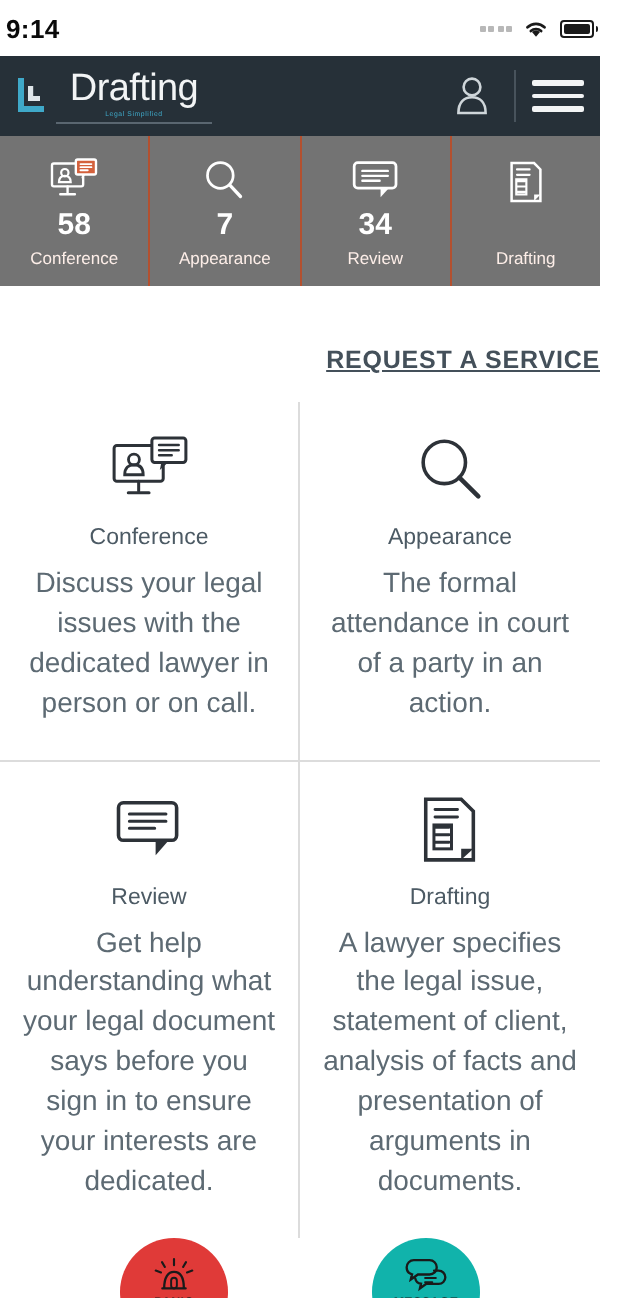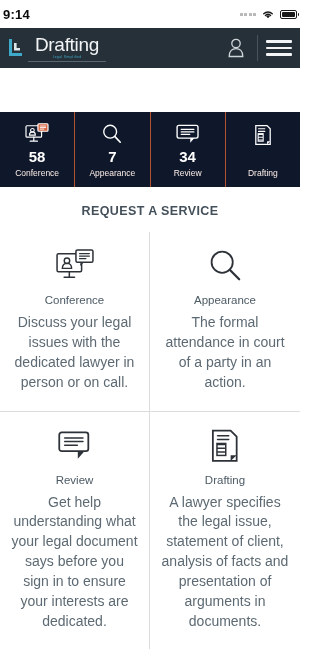--- a/index.html
+++ b/index.html
@@ -37,37 +37,37 @@
   .logo-text { font-size:19px; color:#f2f4f5; letter-spacing:-0.3px; line-height:1; font-weight:400; }
   .logo-tag { font-size:3.4px; color:#3fa9c9; letter-spacing:0.3px; margin-top:1.5px; white-space:nowrap; }
   .logo-rule { width:78px; height:1px; background:#5a6670; margin-top:1.5px; }
   .header-actions { display:flex; align-items:center; height:100%; }
   .hdr-btn { width:42px; height:100%; display:flex; align-items:center; justify-content:center; }
   .hdr-divider { width:1px; height:26px; background:#48535c; }
   .burger { display:flex; flex-direction:column; gap:4px; }
   .burger i { display:block; width:26px; height:2.5px; background:#f2f4f5; border-radius:1px; }
 
   
-  .stats { flex:0 0 75px; display:flex; background:#0f172a;margin-top:44px; }
+  .stats { flex:0 0 75px; display:flex; background:#737373; }
   .stat {
     flex:1 1 0; display:flex; flex-direction:column;
     align-items:center; justify-content:center;
     border-right:1px solid #b3502f; padding-top:2px;
   }
   .stat:last-child { border-right:none; }
   .stat-icon { height:22px; display:flex; align-items:center; justify-content:center; margin-bottom:3px; }
   .stat-num { font-size:15px; font-weight:bold; color:#ffffff; line-height:1.15; }
   .stat-label { font-size:8.5px; color:#fdeee8; margin-top:3px; }
   .stat.no-num .stat-icon { margin-bottom:0; }
   .stat.no-num .stat-label { margin-top:22px; }
 
   
   .sect-title {
-    flex:0 0 auto; text-align:center; font-size:12.5px; font-weight:bold;
-    color:#44505a; letter-spacing:0.4px; padding:17px 0 14px;
+    flex:0 0 auto; text-align:right; font-size:12.5px; font-weight:bold;
+    color:#44505a; letter-spacing:0.4px; padding:30px 0 14px;text-decoration:underline;
   }
 
   
   .grid { flex:0 0 auto; display:flex; flex-wrap:wrap; position:relative; }
   .cell {
     width:50%; padding:14px 9px 18px; text-align:center;
     display:flex; flex-direction:column; align-items:center;
   }
   .cell.r1 { min-height:150px; }
   .cell.r2 { min-height:150px; }

